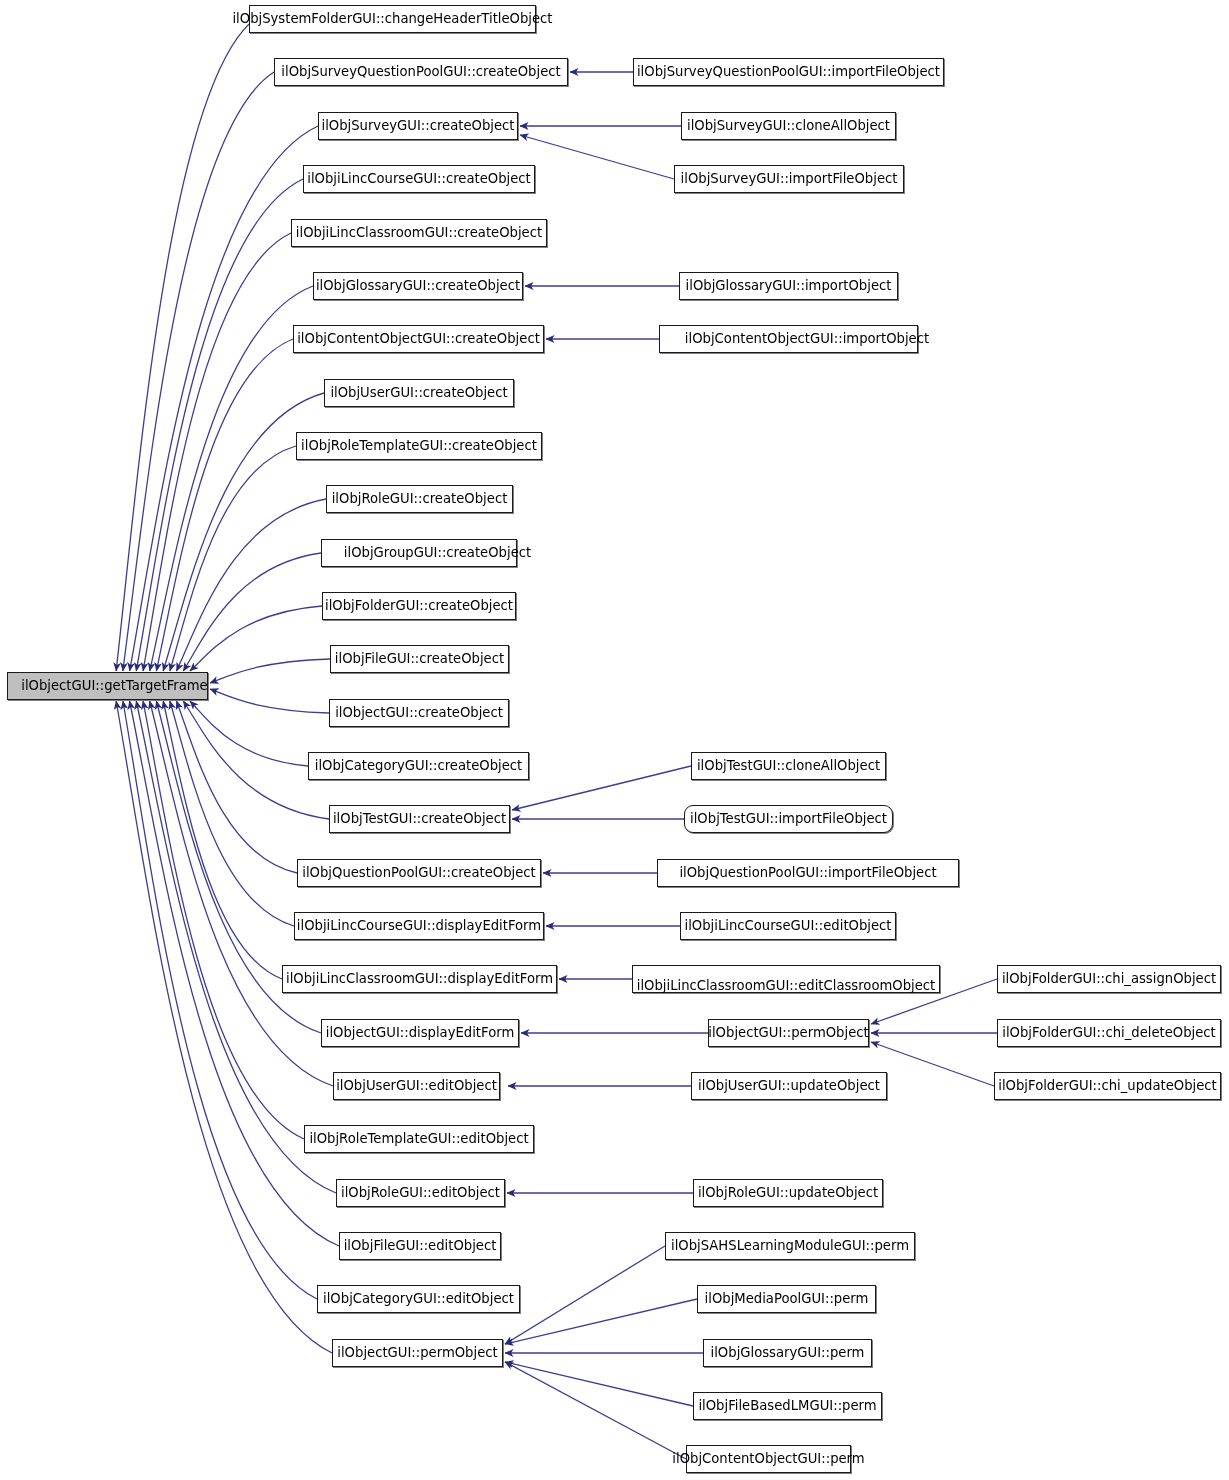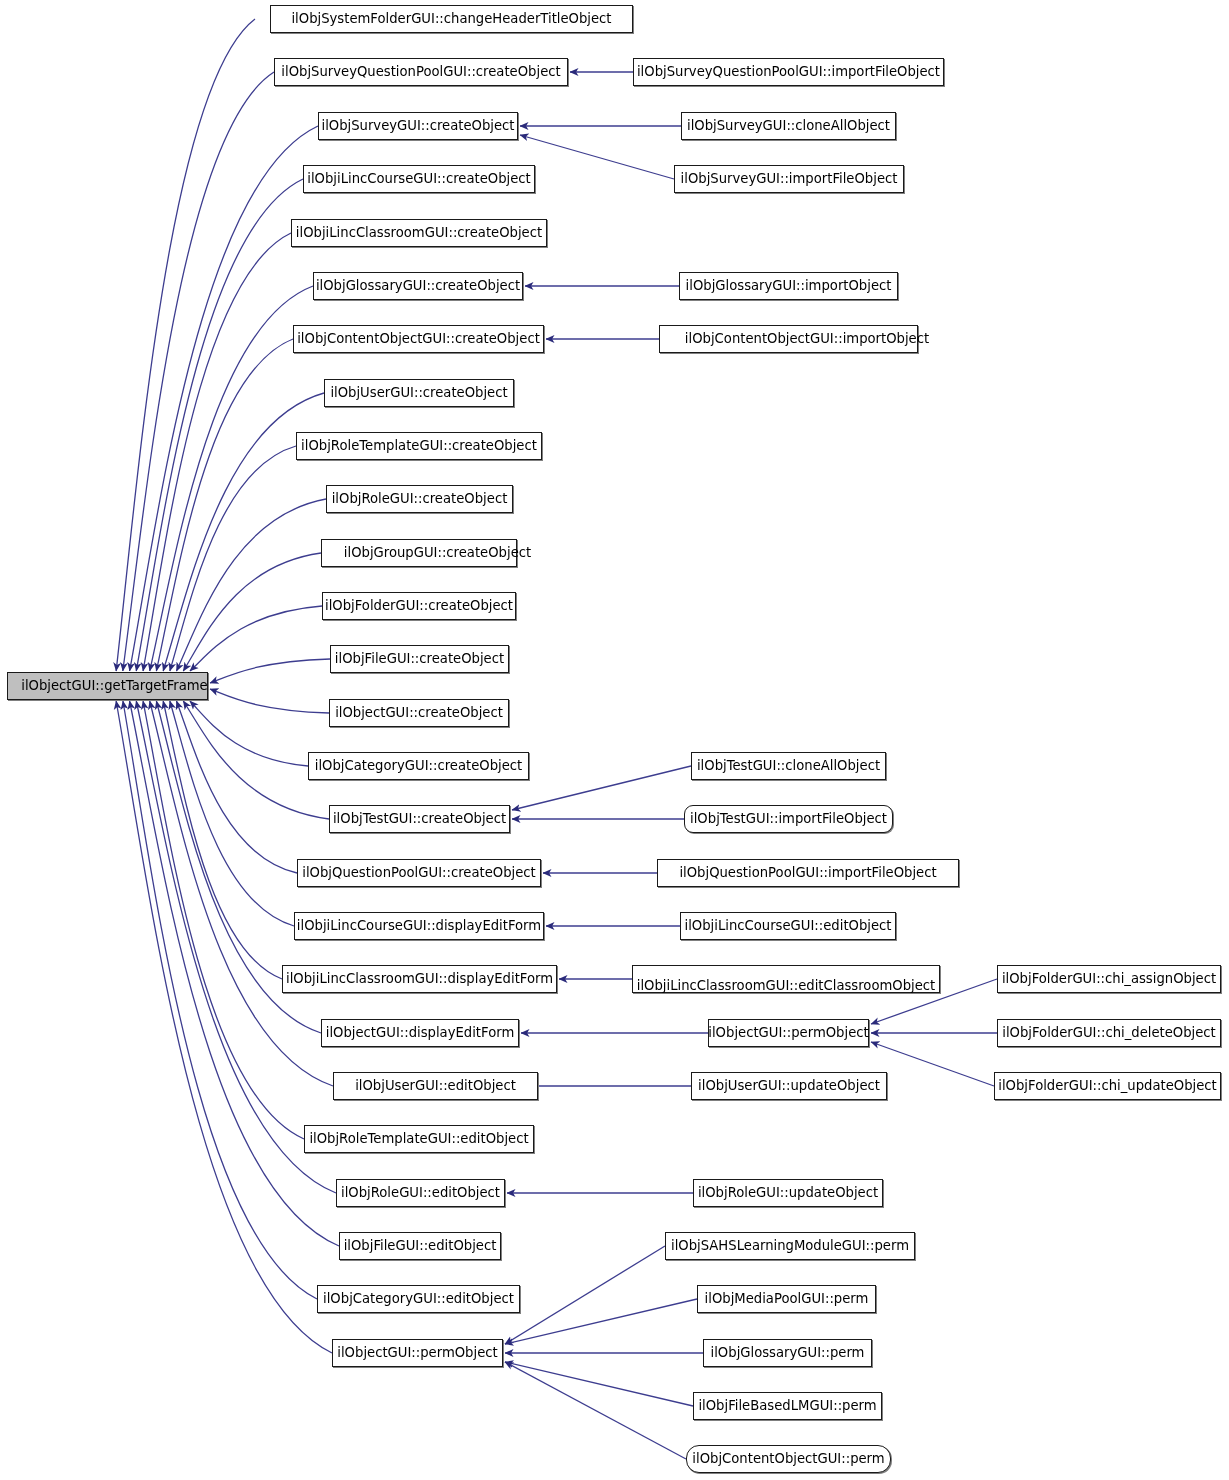--- a/index.html
+++ b/index.html
@@ -97,21 +97,21 @@
         <path d="M686,1459 L505,1362" marker-end="url(#ah)"></path>
         <path d="M997,979 L871,1024" marker-end="url(#ah)"></path>
         <path d="M997,1033 L871,1033" marker-end="url(#ah)"></path>
         <path d="M994,1086 L871,1042" marker-end="url(#ah)"></path>
       </g>
   </svg>
   <div id="node-layer">
       <div class="node root" style="left: 7px; top: 672px; width: 201px; padding-left: 21px;">
         <span>ilObjectGUI::getTargetFrame</span>
       </div>
-      <div class="node" style="left: 270px; top: 5px; width: 363px; text-align: right;">
+      <div class="node" style="left: 249px; top: 5px; width: 287px; text-align: right;">
         <span>ilObjSystemFolderGUI::changeHeaderTitleObject</span>
       </div>
       <div class="node" style="left: 274px; top: 58px; width: 294px;">
         <span>ilObjSurveyQuestionPoolGUI::createObject</span>
       </div>
       <div class="node" style="left: 318px; top: 112px; width: 200px;">
         <span>ilObjSurveyGUI::createObject</span>
       </div>
       <div class="node" style="left: 303px; top: 165px; width: 232px;">
         <span>ilObjiLincCourseGUI::createObject</span>
@@ -157,21 +157,21 @@
       </div>
       <div class="node" style="left: 294px; top: 912px; width: 250px;">
         <span>ilObjiLincCourseGUI::displayEditForm</span>
       </div>
       <div class="node" style="left: 282px; top: 965px; width: 275px;">
         <span>ilObjiLincClassroomGUI::displayEditForm</span>
       </div>
       <div class="node" style="left: 321px; top: 1019px; width: 198px;">
         <span>ilObjectGUI::displayEditForm</span>
       </div>
-      <div class="node" style="left: 333px; top: 1072px; width: 205px; text-align: center;">
+      <div class="node" style="left: 333px; top: 1072px; width: 167px; text-align: center;">
         <span>ilObjUserGUI::editObject</span>
       </div>
       <div class="node" style="left: 304px; top: 1125px; width: 230px;">
         <span>ilObjRoleTemplateGUI::editObject</span>
       </div>
       <div class="node" style="left: 336px; top: 1179px; width: 169px;">
         <span>ilObjRoleGUI::editObject</span>
       </div>
       <div class="node" style="left: 339px; top: 1232px; width: 162px;">
         <span>ilObjFileGUI::editObject</span>
@@ -226,21 +226,21 @@
       </div>
       <div class="node" style="left: 697px; top: 1285px; width: 179px;">
         <span>ilObjMediaPoolGUI::perm</span>
       </div>
       <div class="node" style="left: 703px; top: 1339px; width: 169px;">
         <span>ilObjGlossaryGUI::perm</span>
       </div>
       <div class="node" style="left: 693px; top: 1392px; width: 189px;">
         <span>ilObjFileBasedLMGUI::perm</span>
       </div>
-      <div class="node" style="left: 686px; top: 1445px; width: 205px; border-radius: 13px;">
+      <div class="node" style="left: 686px; top: 1445px; width: 165px;">
         <span>ilObjContentObjectGUI::perm</span>
       </div>
       <div class="node" style="left: 997px; top: 965px; width: 224px;">
         <span>ilObjFolderGUI::chi_assignObject</span>
       </div>
       <div class="node" style="left: 997px; top: 1019px; width: 224px;">
         <span>ilObjFolderGUI::chi_deleteObject</span>
       </div>
       <div class="node" style="left: 994px; top: 1072px; width: 227px;">
         <span>ilObjFolderGUI::chi_updateObject</span>

